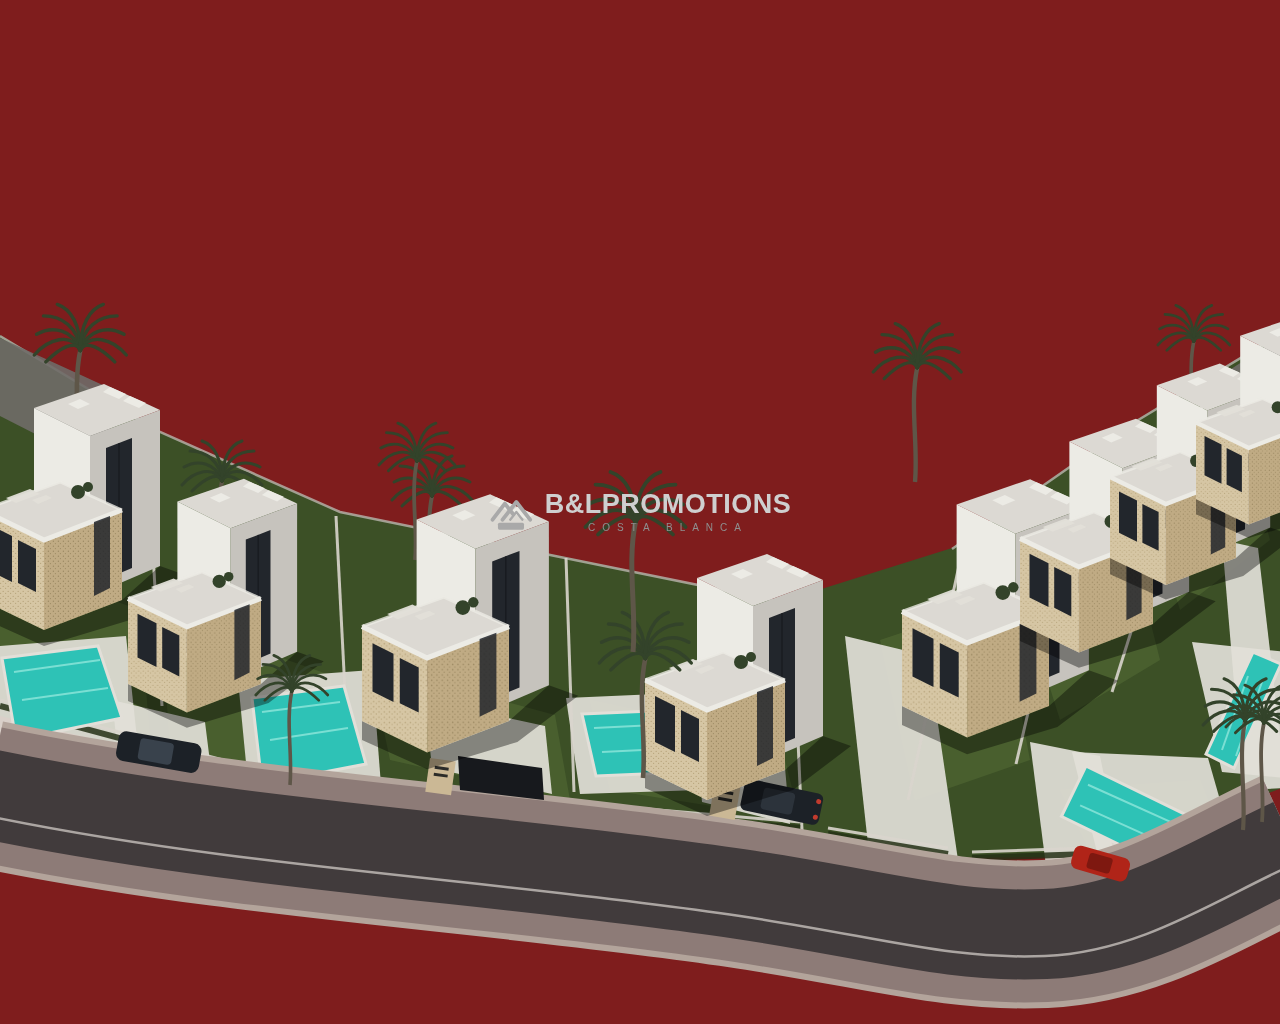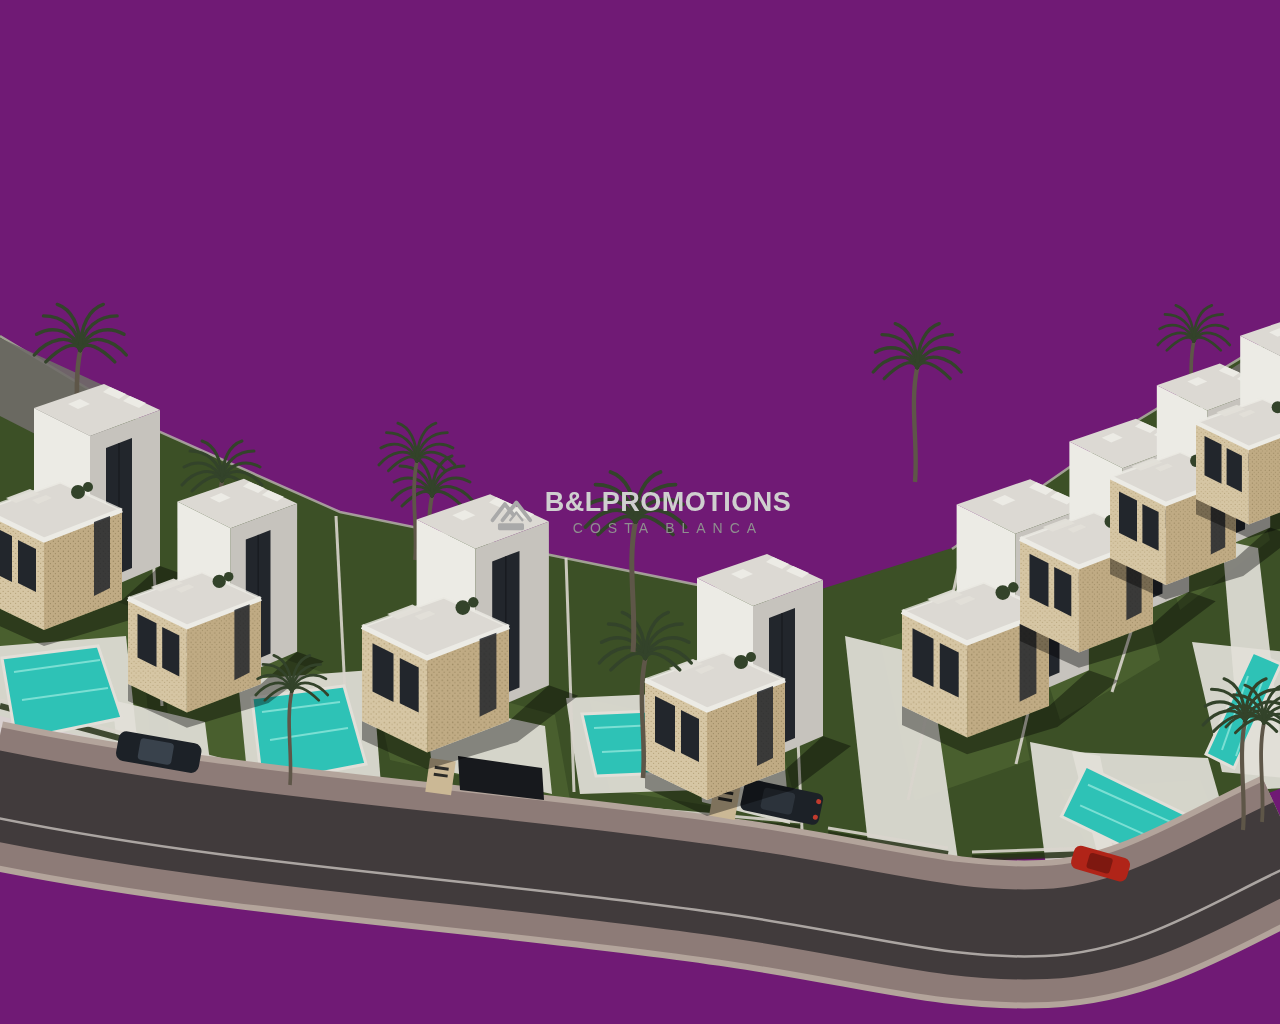--- a/index.html
+++ b/index.html
@@ -7,21 +7,21 @@
     --stone-beige:#d6c6a4; --stone-shade:#c0ab84; --window-dark:#22262c;
     --lawn-base:#3c5026; --lawn-patch:#4a6130; --hedge-green:#243016;
     --pool-teal:#2ec2b6; --pool-ripple:#8fe6db; --deck-white:#e2dfd8;
     --wall-white:#d9d5cd; --ramp-gray:#6f6c68; --asphalt:#413b3c;
     --sidewalk:#8d7b77; --curb:#b3a49b; --lane-line:#cfcac4;
     --palm-frond:#33432a; --palm-trunk:#5e5648;
     --car-dark:#1c2127; --car-red:#b02418; --sign-beige:#cbb895;
     --wm-text:#cfcfcf; --wm-sub:#8f8f8f; --wm-icon:#a9a9a9;
   }
   html,body{margin:0;padding:0;background:#000;}
-  .stage{position:relative;width:1280px;height:1024px;background:#701a75;overflow:hidden;
+  .stage{position:relative;width:1280px;height:1024px;background:#7f1d1d;overflow:hidden;
          font-family:"Liberation Sans",sans-serif;}
   .scene{position:absolute;left:0;top:0;}
 
   
   .lawnBase{fill:var(--lawn-base);}
   .lawnPatch{fill:var(--lawn-patch);opacity:.9;}
   .ramp{fill:var(--ramp-gray);opacity:.9;}
   .deck{fill:var(--deck-white);opacity:.92;}
   .wall{stroke:var(--wall-white);stroke-width:3;fill:none;opacity:.9;}
   .hedge{stroke:var(--hedge-green);stroke-width:6;fill:none;opacity:.85;}
@@ -62,21 +62,21 @@
   .signFace{fill:var(--sign-beige);}
   .darkWall{fill:#17191d;}
 
   
   .watermark{position:absolute;left:50%;top:50%;transform:translate(-50%,-50%);
              display:flex;align-items:center;gap:10px;z-index:10;}
   .wm-text{display:inline-block;}
   .wm-line1{font-size:27px;font-weight:600;color:var(--wm-text);letter-spacing:.5px;
             white-space:nowrap;line-height:1;}
   .wm-bold{font-weight:700;}
-  .wm-line2{font-size:14px;font-weight:400;letter-spacing:7px;color:var(--wm-sub);
+  .wm-line2{font-size:10px;font-weight:400;letter-spacing:7px;color:var(--wm-sub);
             margin-top:4px;text-align:center;white-space:nowrap;}
   .wmStroke{stroke:var(--wm-icon);stroke-width:5;fill:none;stroke-linejoin:round;stroke-linecap:round;}
   .wmStroke2{stroke:var(--wm-icon);stroke-width:3;fill:none;stroke-linejoin:round;stroke-linecap:round;}
   .wmFill{fill:var(--wm-icon);}
 </style>
 </head>
 <body>
 
 <div class="stage">
 

